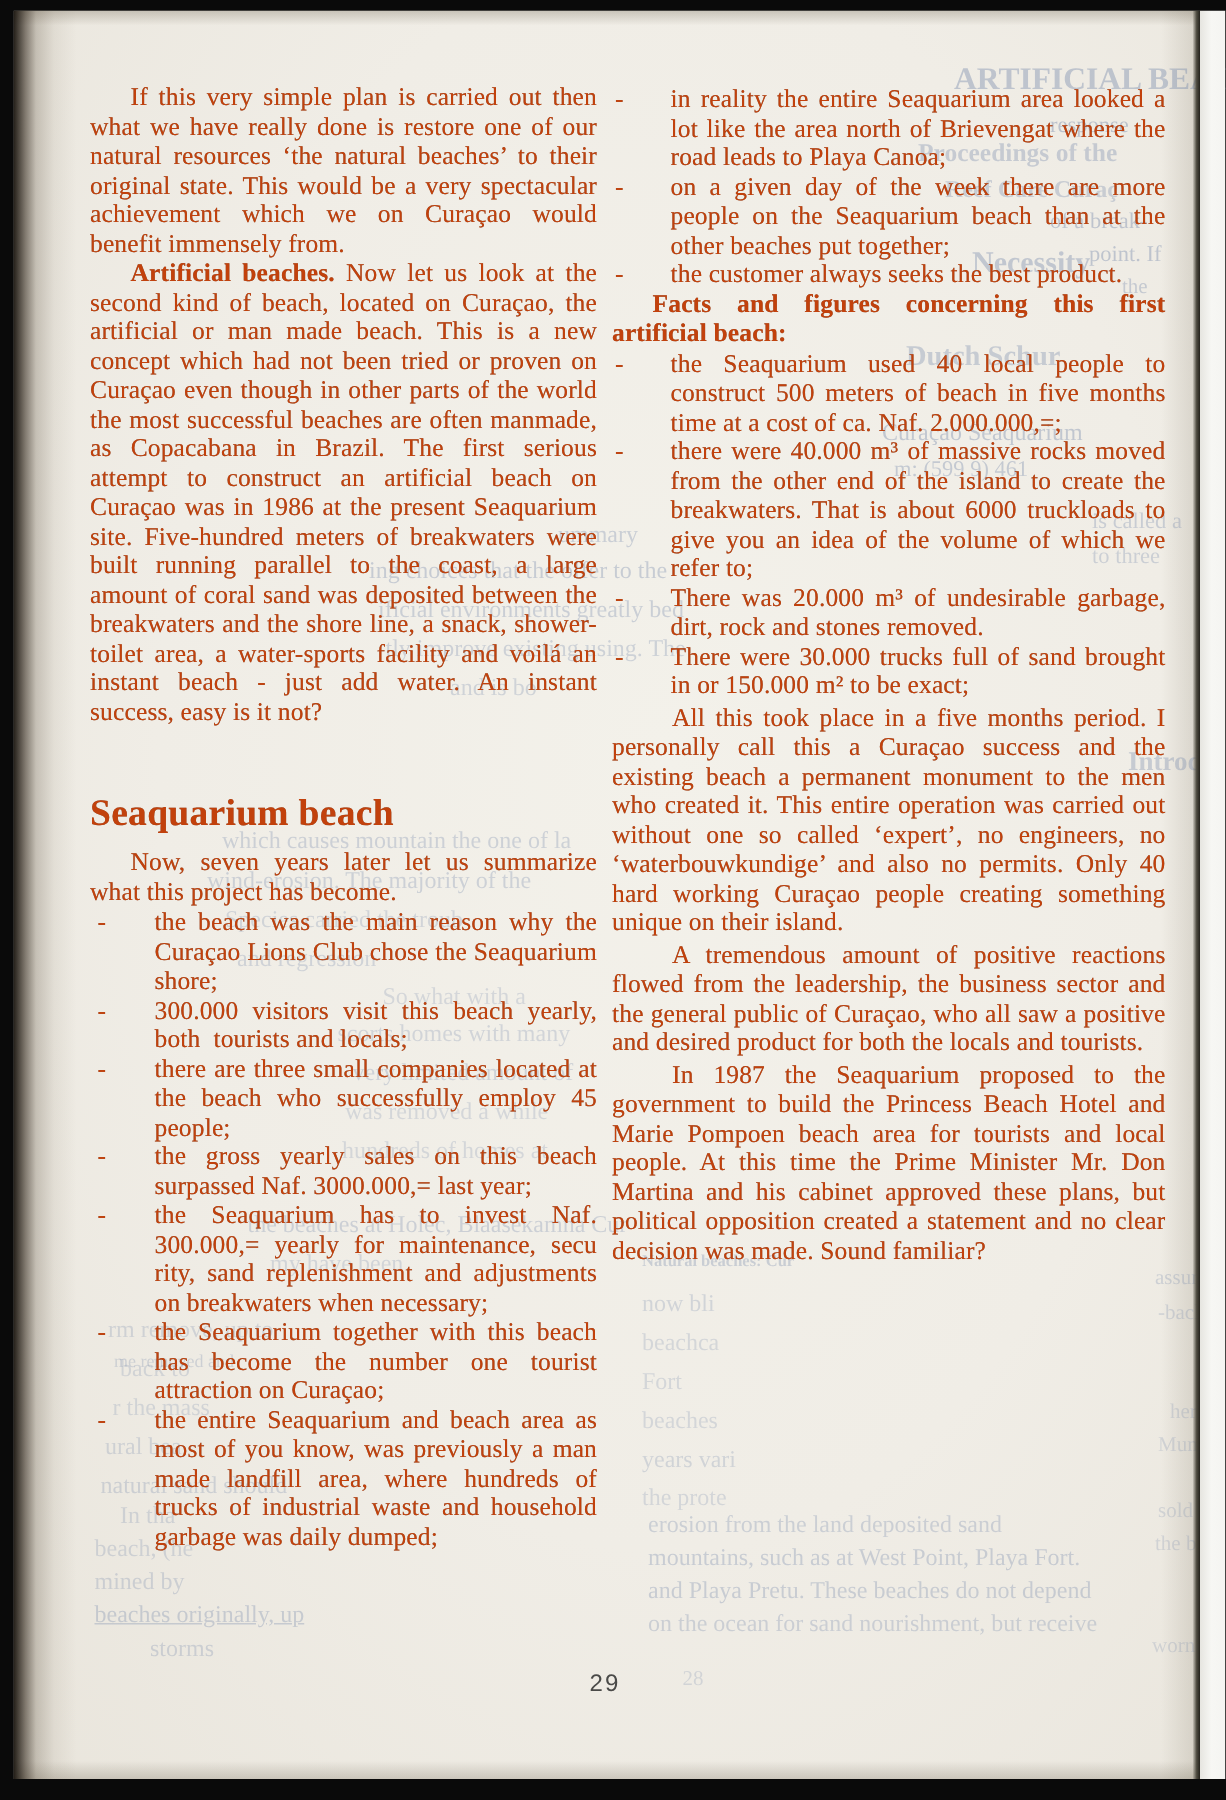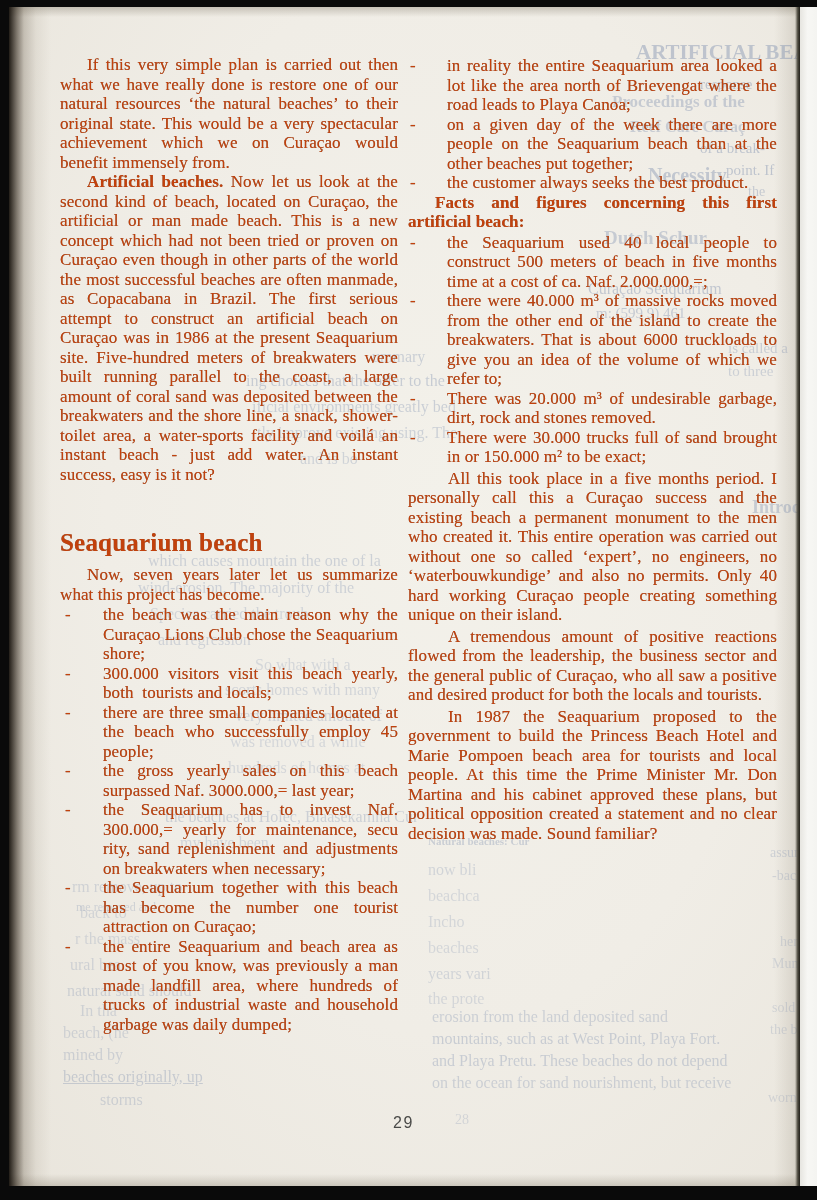--- a/index.html
+++ b/index.html
@@ -116,21 +116,21 @@
       <span class="ghost" style="left: 70px; top: 956px; font-size: 16px; opacity: 0.24;">ural bea</span>
       <span class="ghost" style="left: 67px; top: 982px; font-size: 16px; opacity: 0.26;">natural sand should</span>
       <span class="ghost" style="left: 80px; top: 1002px; font-size: 16px; opacity: 0.24;">In tha</span>
       <span class="ghost" style="left: 63px; top: 1024px; font-size: 16px; opacity: 0.24;">beach, (he</span>
       <span class="ghost" style="left: 63px; top: 1046px; font-size: 16px; opacity: 0.26;">mined by</span>
       <span class="ghost u" style="left: 63px; top: 1068px; font-size: 16px; opacity: 0.3;">beaches originally, up</span>
       <span class="ghost" style="left: 100px; top: 1091px; font-size: 16px; opacity: 0.26;">storms</span>
       <span class="ghost" style="left: 428px; top: 835px; font-size: 11px; font-weight: 700; opacity: 0.3;">Natural beaches: Cur</span>
       <span class="ghost" style="left: 428px; top: 861px; font-size: 16px; opacity: 0.24;">now bli</span>
       <span class="ghost" style="left: 428px; top: 887px; font-size: 16px; opacity: 0.22;">beachca</span>
-      <span class="ghost" style="left: 428px; top: 913px; font-size: 16px; opacity: 0.22;">Incho</span>
+      <span class="ghost" style="left: 428px; top: 913px; font-size: 16px; opacity: 0.22;">Fort</span>
       <span class="ghost" style="left: 428px; top: 939px; font-size: 16px; opacity: 0.22;">beaches</span>
       <span class="ghost" style="left: 428px; top: 965px; font-size: 16px; opacity: 0.24;">years vari</span>
       <span class="ghost" style="left: 428px; top: 990px; font-size: 16px; opacity: 0.22;">the prote</span>
       <span class="ghost" style="left: 432px; top: 1008px; font-size: 16px; opacity: 0.28;">erosion from the land deposited sand</span>
       <span class="ghost" style="left: 432px; top: 1030px; font-size: 16px; opacity: 0.3;">mountains, such as at West Point, Playa Fort.</span>
       <span class="ghost" style="left: 432px; top: 1052px; font-size: 16px; opacity: 0.3;">and Playa Pretu. These beaches do not depend</span>
       <span class="ghost" style="left: 432px; top: 1074px; font-size: 16px; opacity: 0.28;">on the ocean for sand nourishment, but receive</span>
       <span class="ghost" style="left: 770px; top: 845px; font-size: 14px; opacity: 0.26;">assum</span>
       <span class="ghost" style="left: 772px; top: 868px; font-size: 14px; opacity: 0.24;">-back</span>
       <span class="ghost" style="left: 780px; top: 934px; font-size: 14px; opacity: 0.22;">her</span>

